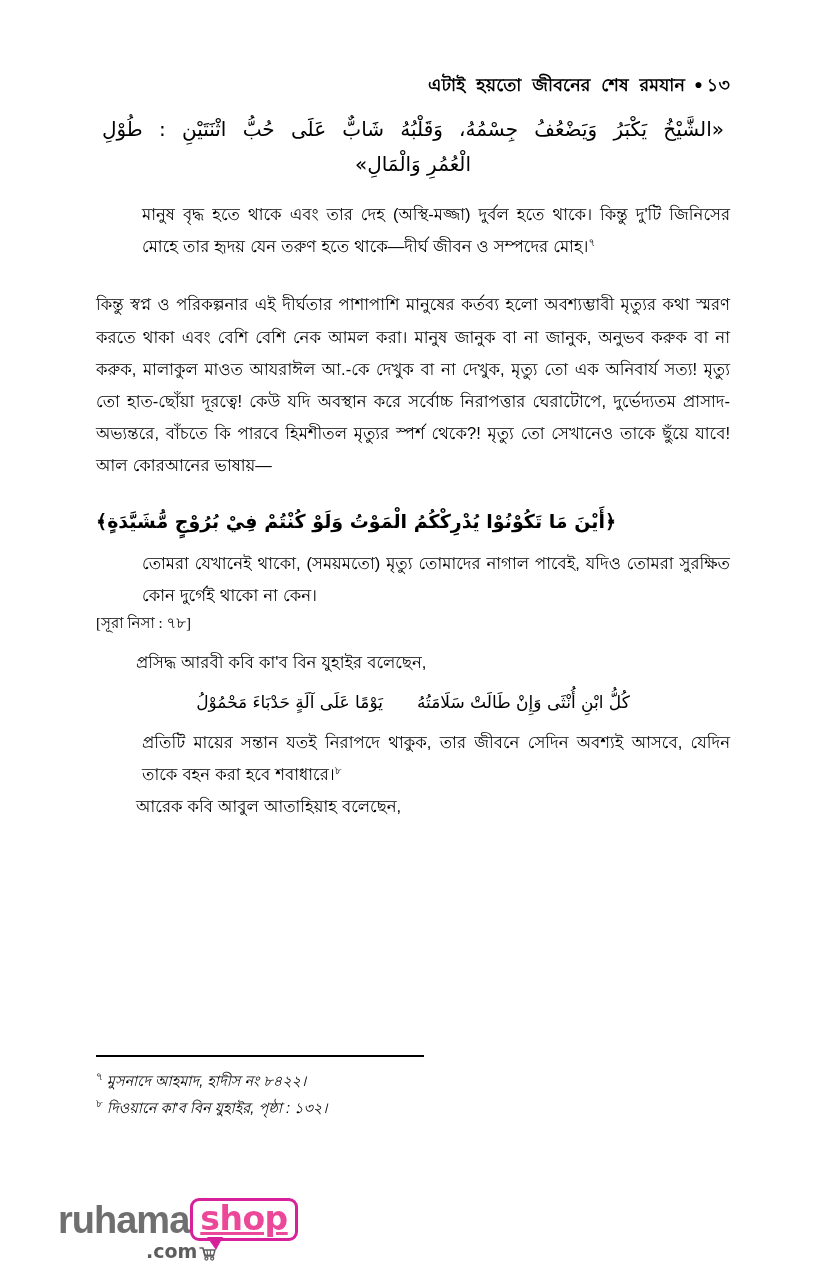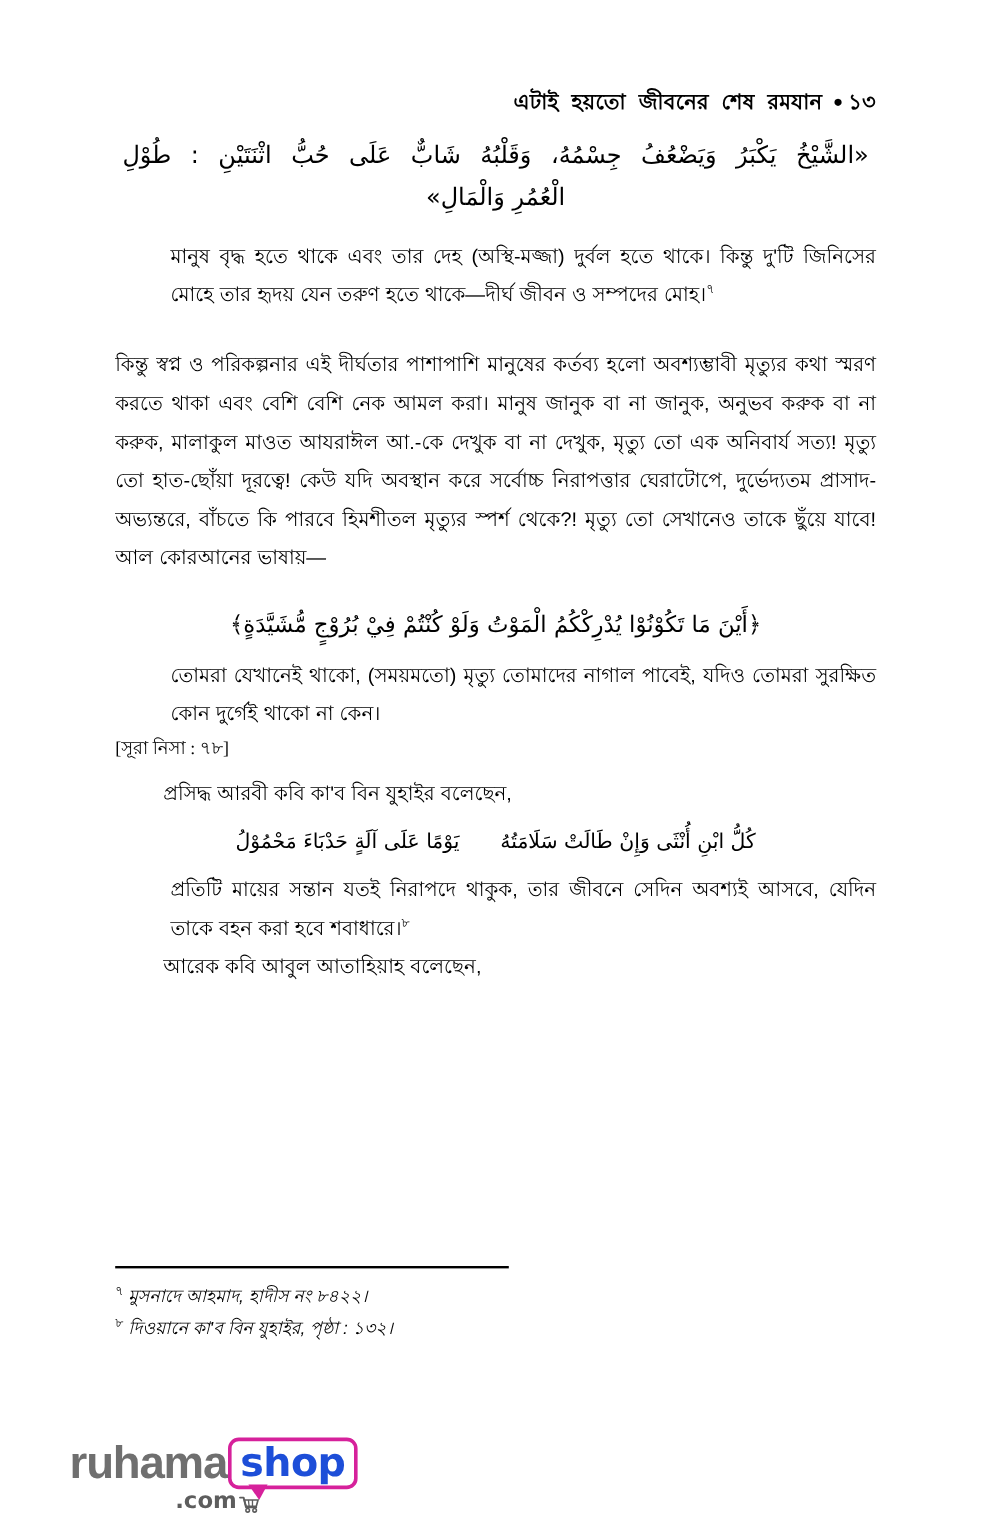--- a/index.html
+++ b/index.html
@@ -63,23 +63,24 @@
     text-align: justify;
     text-align-last: center;
     padding: 0 6px;
     margin-bottom: 16px;
   }
   .arabic-hadith .l1 { display: block; text-align: justify; text-align-last: justify; }
   .arabic-hadith .l2 { display: block; text-align: center; }
 
   .arabic-ayah {
     font-size: 19px;
-    text-align: center;
+    text-align: left;
     margin: 14px 0 8px 0;
     white-space: nowrap;
+    font-weight: bold;
   }
   .ayah-orn { font-size: 19px; }
 
   .arabic-poem {
     font-size: 17px;
     text-align: center;
     margin: 10px 0 8px 0;
     white-space: nowrap;
   }
   .arabic-poem .hemi-gap { display: inline-block; width: 34px; }
@@ -263,21 +264,21 @@
   <div class="footnote-area">
     <div class="fn-rule"></div>
     <div class="fn-item"><span class="marker">৭</span><span>মুসনাদে আহমাদ, হাদীস নং ৮৪২২।</span></div>
     <div class="fn-item"><span class="marker">৮</span><span>দিওয়ানে কা'ব বিন যুহাইর, পৃষ্ঠা : ১৩২।</span></div>
   </div>
 
   <div class="logo">
     <div class="logo-row">
       <span class="logo-ruhama">ruhama</span>
       <span class="logo-bubble" id="logoBubble" style="border-color: rgb(214, 33, 155);">
-        <span class="logo-shop" id="logoShop" style="color: #1d4ed8;">shop</span>
+        <span class="logo-shop" id="logoShop" style="color: #ec4899; text-decoration: underline;">shop</span>
         <span class="bubble-tail" id="bubbleTail" style="border-top-color: rgb(214, 33, 155);"></span>
       </span>
       <span class="logo-com-row">
         <span class="logo-com">.com</span>
         <span class="cart-icon">
           <svg width="17" height="15" viewBox="0 0 17 15" aria-hidden="true">
             <path d="M1 2 L4 2 L6 10 L14.5 10" fill="none" stroke="#5d5d5d" stroke-width="1.6" stroke-linecap="round" stroke-linejoin="round"></path>
             <path d="M4.6 4 L16 4 L14.6 9.2 L6 9.2 Z" fill="none" stroke="#5d5d5d" stroke-width="1.4"></path>
             <line x1="8" y1="4" x2="8.6" y2="9.2" stroke="#5d5d5d" stroke-width="1.1"></line>
             <line x1="11.4" y1="4" x2="11.4" y2="9.2" stroke="#5d5d5d" stroke-width="1.1"></line>

